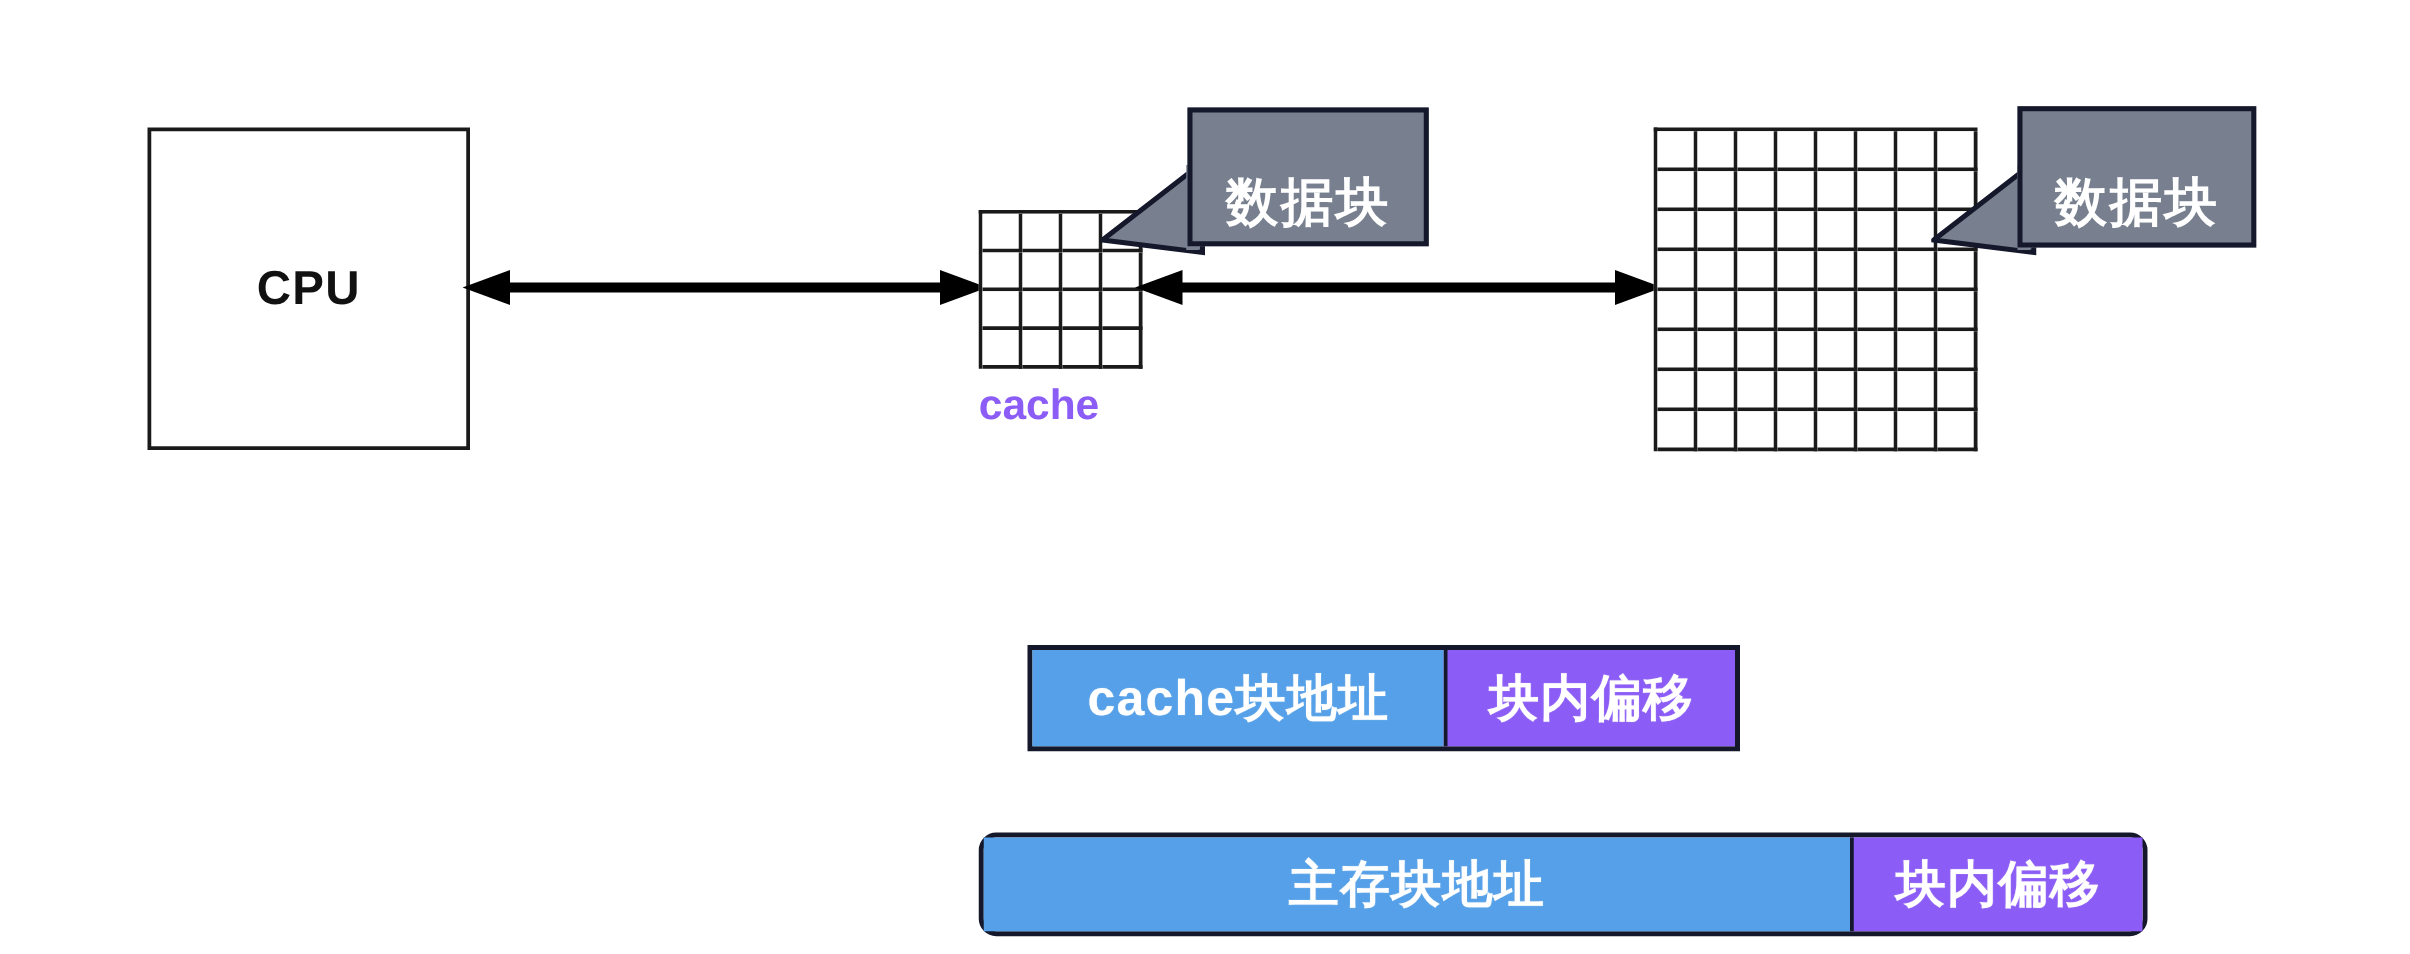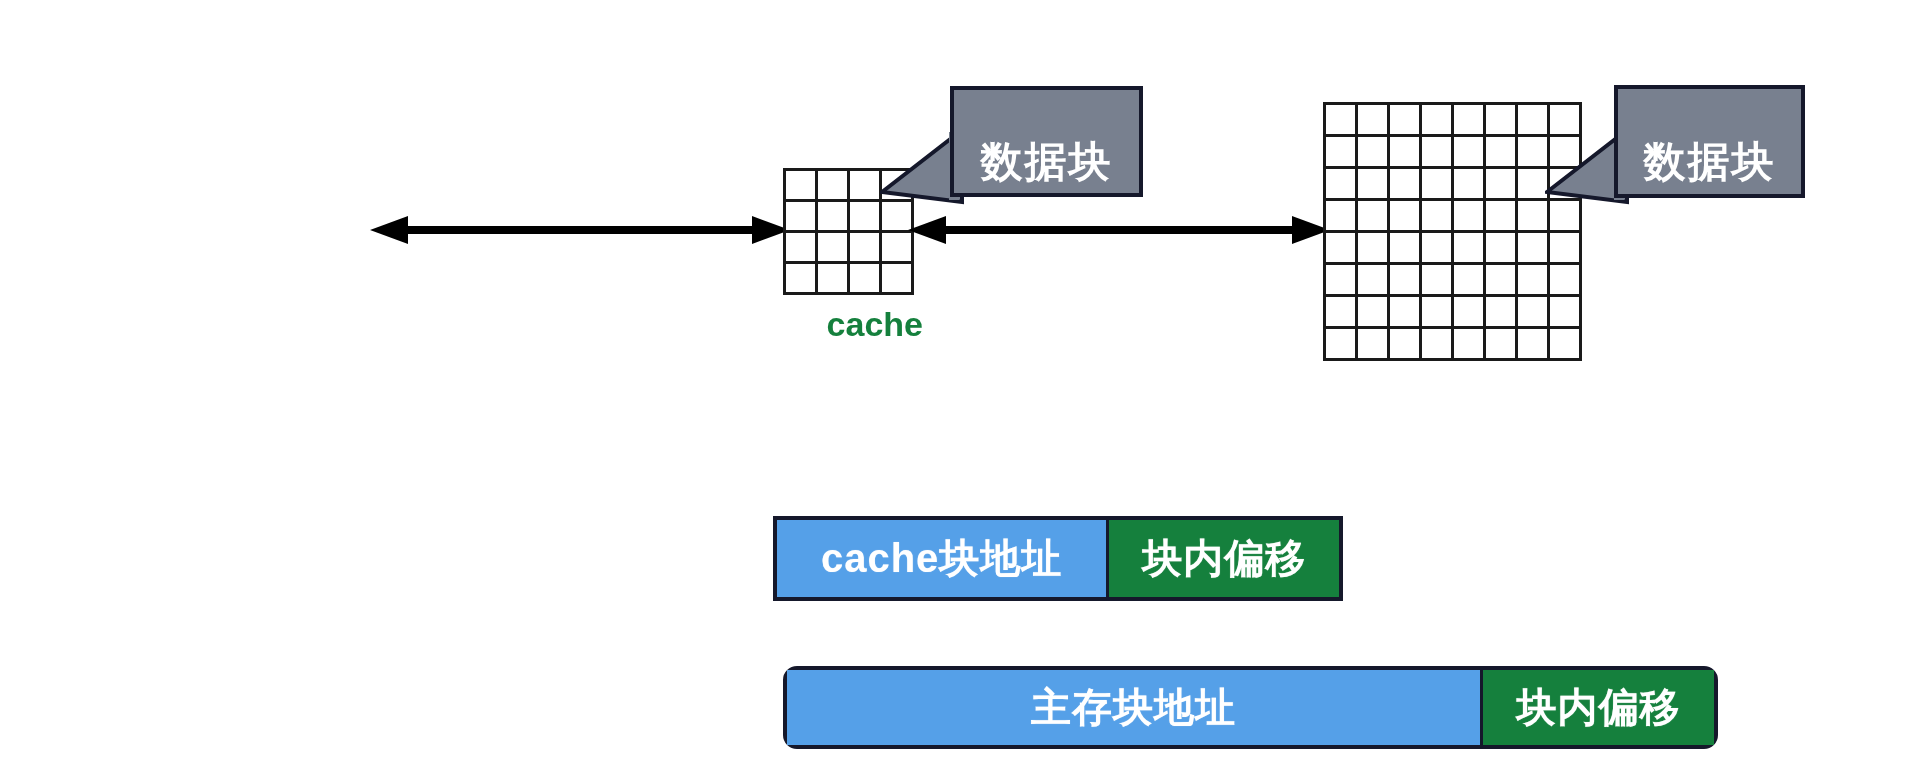--- a/index.html
+++ b/index.html
@@ -65,22 +65,22 @@
     left: 1323px;
     top: 102px;
     grid-template-columns: repeat(8, 32px);
     grid-template-rows: repeat(8, 32px);
   }
 
   .grid-caption {
     position: absolute;
     font-size: 34px;
     font-weight: bold;
-    color: #15803d;
-    text-align: right;
+    color: #8b5cf6;
+    text-align: left;
     white-space: nowrap;
   }
   #cache-caption {
     left: 783px;
     top: 305px;
     width: 140px;
   }
   #memory-caption {
     left: 1323px;
     top: 370px;
@@ -135,43 +135,46 @@
     background: #ffffff;
   }
   .addr-seg {
     display: flex;
     align-items: center;
     justify-content: center;
     box-sizing: border-box;
     height: 100%;
   }
   .addr-seg.blue { background: #55a0e8; }
-  .addr-seg.green { background: #15803d; border-left: 3px solid #15182b; }
+  .addr-seg.green { background: #8b5cf6; border-left: 3px solid #15182b; }
   .addr-label {
     font-size: 40px;
     font-weight: bold;
     color: #ffffff;
     letter-spacing: 1px;
     white-space: nowrap;
     text-shadow: 0 0 1px rgba(255,255,255,0.5);
     font-family: "Liberation Sans", "DejaVu Sans", sans-serif;
   }
-  #addr-bar-cache { left: 773px; top: 516px; width: 570px; height: 85px; }
+  #addr-bar-cache { left: 822px; top: 516px; width: 570px; height: 85px; }
   #addr-bar-cache .seg-address { width: 334px; }
   #addr-bar-cache .seg-offset { width: 236px; }
 
   #addr-bar-memory { left: 783px; top: 666px; width: 935px; height: 83px; border-radius: 14px; }
   #addr-bar-memory .seg-address { width: 699px; }
   #addr-bar-memory .seg-offset { width: 236px; }
 </style>
 </head>
 <body>
 
 <div id="canvas">
 
+  <div class="cpu-box">
+    <span class="cpu-label">CPU</span>
+  </div>
 
   <svg class="arrow" id="arrow-cpu-cache" viewBox="0 0 420 34" preserveAspectRatio="none">
     <polygon points="0,17 38,3 38,31" fill="#000000"></polygon>
     <polygon points="420,17 382,3 382,31" fill="#000000"></polygon>
     <rect x="30" y="13" width="362" height="8" fill="#000000"></rect>
   </svg>
 
   <div class="grid" id="cache-grid">
     <div class="cell"></div>
     <div class="cell"></div>

